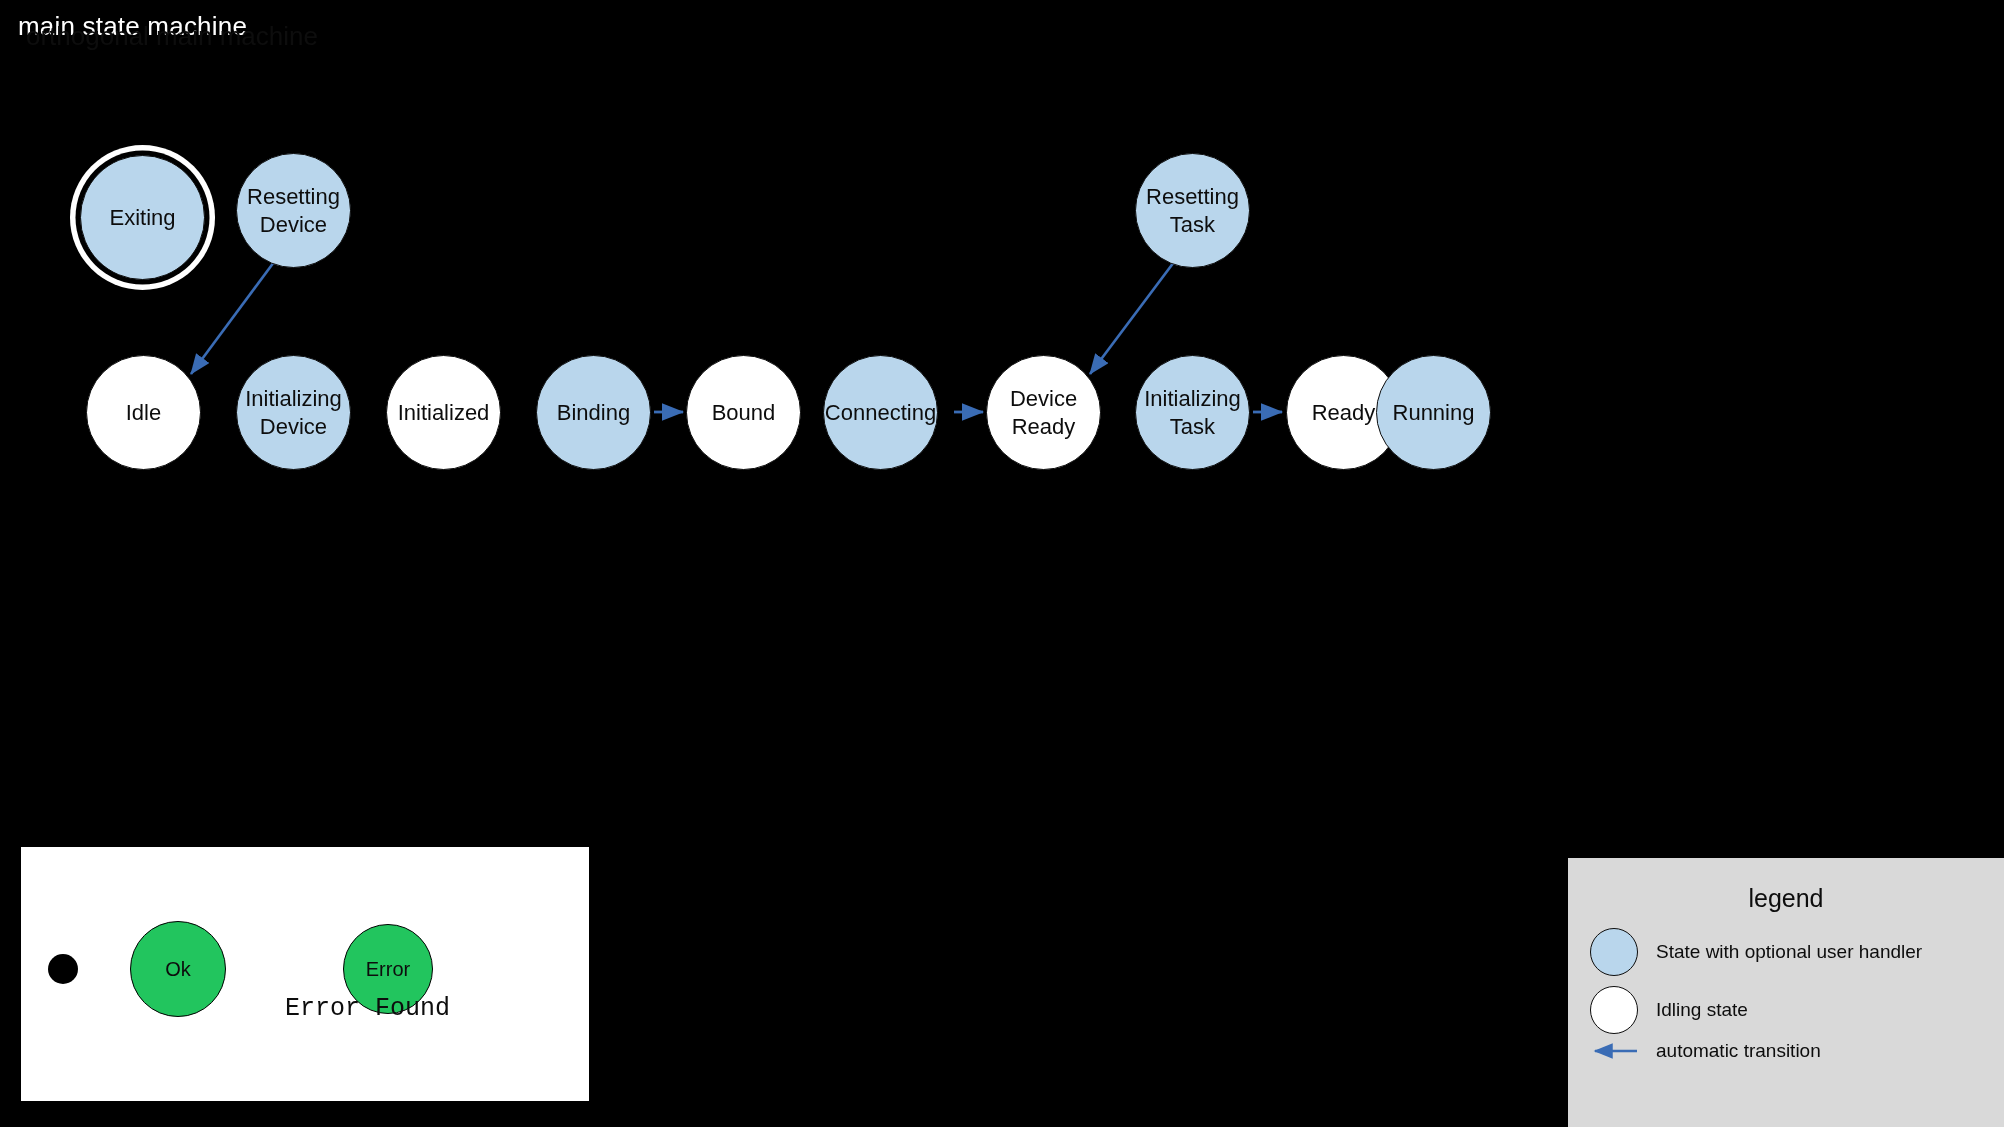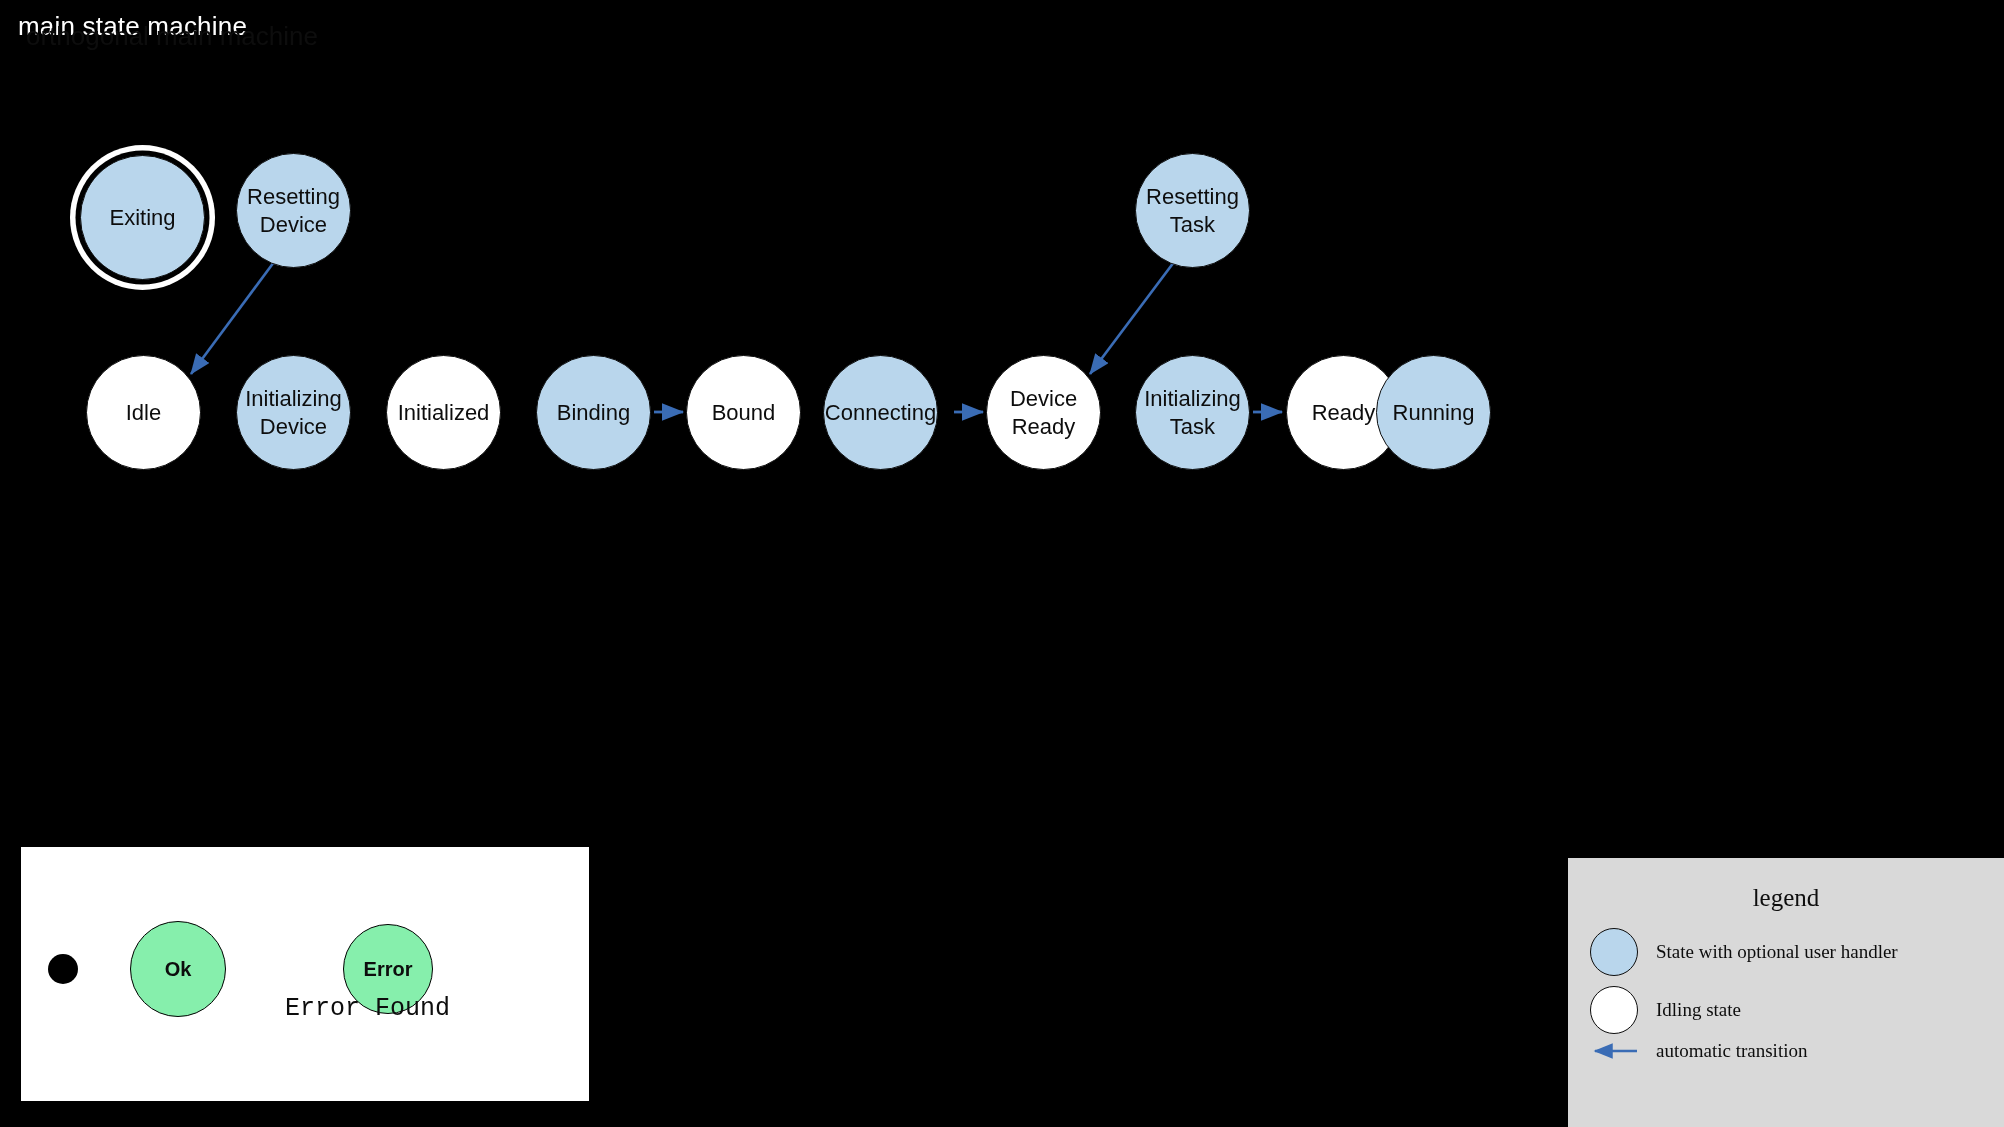--- a/index.html
+++ b/index.html
@@ -81,27 +81,26 @@
     color: #0d0d0d;
     font-size: 26px;
     line-height: 28px;
     white-space: nowrap;
   }
   .ortho-node {
     position: absolute;
     border-radius: 50%;
     box-sizing: border-box;
     border: 1.8px solid #000000;
-    background: #86efac;
+    background: #22c55e;
     display: flex;
     align-items: center;
     justify-content: center;
     color: #0d0d0d;
     font-size: 20px;
-    font-weight: bold;
   }
   #ortho-initial-dot {
     position: absolute;
     left: 48px;
     top: 954px;
     width: 30px;
     height: 30px;
     border-radius: 50%;
     background: #000000;
   }
@@ -117,21 +116,20 @@
 
   
   #legend-panel {
     position: absolute;
     left: 1568px;
     top: 858px;
     width: 436px;
     height: 269px;
     background: #d9d9d9;
     box-sizing: border-box;
-    font-family: Liberation Serif, serif;
   }
   #legend-title {
     position: absolute;
     left: 0;
     right: 0;
     top: 26px;
     text-align: center;
     color: #0d0d0d;
     font-size: 25px;
     line-height: 28px;

